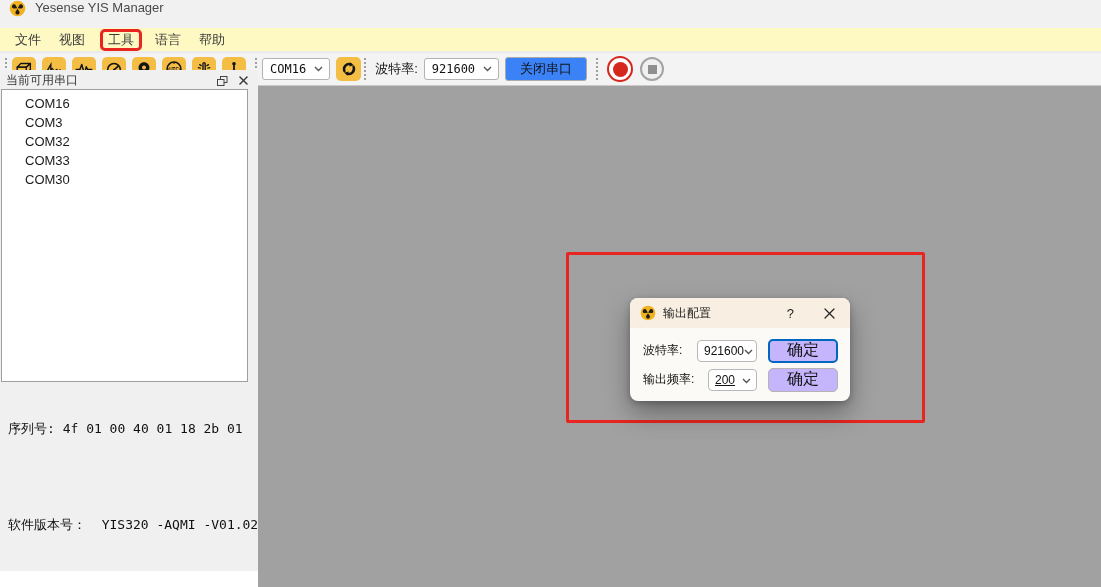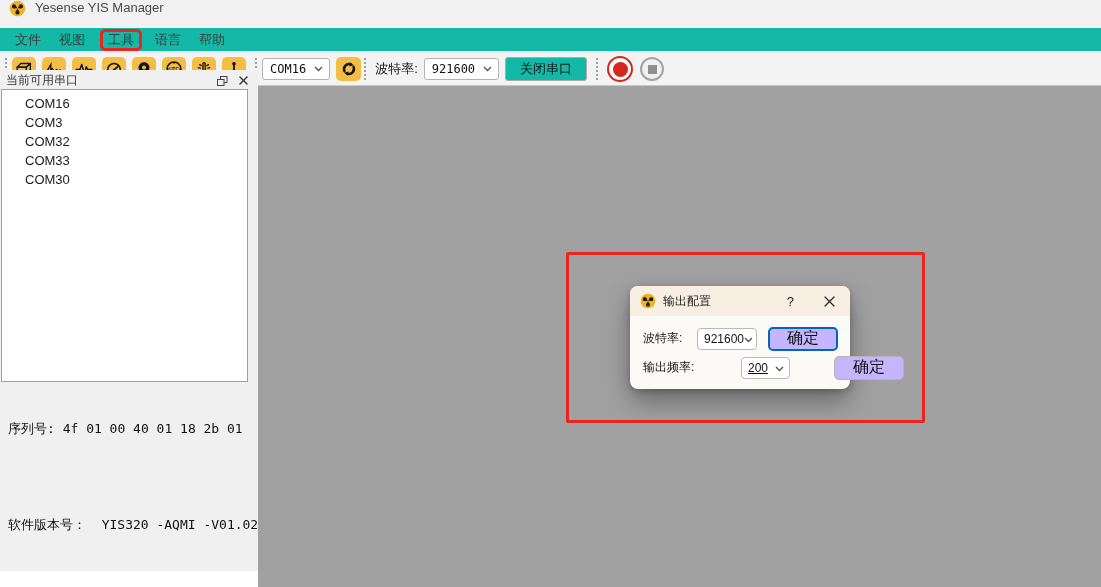--- a/index.html
+++ b/index.html
@@ -5,21 +5,21 @@
   * { margin:0; padding:0; box-sizing:border-box; }
   body { font-family:"Liberation Sans","DejaVu Sans",sans-serif; }
   .app { position:relative; width:1101px; height:587px; background:#fff; overflow:hidden; }
 
   
   .titlebar { position:absolute; left:0; top:0; width:100%; height:28px;
     background:var(--titlebar-bg,#f1f1f1); display:flex; align-items:flex-start; padding-left:9px; }
   .titlebar .title { margin-left:9px; font-size:13px; color:#4a4a4a; }
 
   
-  .menubar { position:absolute; left:0; top:28px; width:100%; height:24px; background:#14b8a6;
+  .menubar { position:absolute; left:0; top:28px; width:100%; height:24px; background:#fef9c3;
     border-bottom:1px solid #ededed; display:flex; align-items:center; padding-left:10px;
     font-size:13px; color:#3c3c3c; }
   .menu-item { padding:2px 5px; margin-right:8px; cursor:default; }
   .red-outline { display:inline-flex; align-items:center; height:22px;
     border:3px solid var(--annotation-red,#e8251f); border-radius:5px; padding:0 4px; margin:0 8px 0 2px; }
   .red-outline .menu-item { margin:0; padding:0 1px; }
 
   
   .toolbar { position:absolute; left:0; top:52px; width:100%; height:34px;
     background:var(--toolbar-bg,#f3f3f3); border-top:1px solid #e9e9e9; border-bottom:1px solid #c9c9c9;
@@ -27,21 +27,21 @@
   .tb-handle { height:22px; border-left:2px dotted #9f9f9f; margin:0 5px 0 3px; }
   .tb-icon { width:24px; height:24px; border-radius:5px; background:var(--icon-yellow,#f4be45);
     border:none; display:flex; align-items:center; justify-content:center; margin-right:6px; cursor:pointer; }
   .tb-select { height:22px; background:#fff; border:1px solid #b3b3b3; border-radius:3px;
     display:inline-flex; align-items:center; padding:0 6px 0 7px; margin-right:6px;
     font-family:"DejaVu Sans Mono","Liberation Mono",monospace; font-size:12px; color:#111; cursor:pointer; }
   .tb-select .chev { margin-left:8px; display:flex; }
   .refresh-btn { width:25px; height:24px; border-radius:5px; background:var(--icon-yellow,#f4be45);
     border:none; display:flex; align-items:center; justify-content:center; cursor:pointer; }
   .tb-label { font-size:13px; color:#111; margin:0 6px 0 4px; }
-  .tb-button { height:24px; padding:0 14px; background:#14b8a6; border:1px solid #ababab; border-radius:3px;
+  .tb-button { height:24px; padding:0 14px; background:#3b82f6; border:1px solid #ababab; border-radius:3px;
     font-size:13px; color:#111; margin-right:6px; display:inline-flex; align-items:center; cursor:pointer; }
   .record-btn { width:26px; height:26px; border-radius:50%; border:2px solid var(--record-red,#d5271d);
     background:#fdfdfd; display:flex; align-items:center; justify-content:center; margin:0 7px 0 4px; cursor:pointer; }
   .record-dot { width:15px; height:15px; border-radius:50%; background:var(--record-red,#d5271d); }
   .stop-btn { width:24px; height:24px; border-radius:50%; border:2px solid #a3a3a3;
     background:#f0f0f0; display:flex; align-items:center; justify-content:center; cursor:pointer; }
   .stop-square { width:9px; height:9px; background:#8f8f8f; }
 
   
   .sidebar { position:absolute; left:0; top:70px; width:258px; height:501px; background:var(--panel-bg,#f0f0f0); }
@@ -62,32 +62,32 @@
     font-family:"DejaVu Sans Mono","Liberation Mono",monospace; white-space:pre; }
 
   
   .main { position:absolute; left:258px; top:86px; width:843px; height:501px; background:var(--main-gray,#a1a1a1); }
 
   
   .annotation { position:absolute; left:566px; top:252px; width:359px; height:171px;
     border:3px solid var(--annotation-red,#e8251f); border-radius:2px; }
 
   
-  .dialog { position:absolute; left:630px; top:286px; width:220px; height:103px;
+  .dialog { position:absolute; left:630px; top:298px; width:220px; height:103px;
     background:var(--dialog-body-bg,#fbfaf7); border-radius:8px;
     box-shadow:0 12px 26px rgba(0,0,0,.35), 0 2px 6px rgba(0,0,0,.22); font-size:12px; }
   .dialog-titlebar { height:30px; background:var(--dialog-title-bg,#f8efe2); border-radius:8px 8px 0 0;
     display:flex; align-items:center; padding:0 13px 0 10px; }
   .dialog-title { margin-left:7px; color:#1c1c1c; flex:1; }
   .dialog-help { background:none; border:none; font-size:13px; color:#222; margin-right:26px;
     cursor:pointer; padding:0 2px; }
   .dialog-close { background:none; border:none; display:flex; align-items:center; justify-content:center;
     cursor:pointer; padding:2px; }
   .dialog-row { display:flex; align-items:center; margin:11px 11px 0 13px; height:23px; }
-  .dialog-row + .dialog-row { margin-top:6px;gap:33px; }
+  .dialog-row + .dialog-row { margin-top:6px; }
   .dlg-label { width:54px; color:#111; flex:none; }
   .select-wrap { width:60px; display:flex; justify-content:flex-end; flex:none; }
   .dlg-select { height:22px; background:#fff; border:1px solid #b8b8b8; border-radius:4px;
     display:inline-flex; align-items:center; justify-content:space-between; padding:0 5px 0 6px;
     font-size:12px; color:#111; cursor:pointer; }
   .dlg-select.w60 { width:60px; } .dlg-select.w49 { width:49px;text-decoration:underline; }
   .dlg-btn { width:70px; height:24px; margin-left:11px; background:#c4b5fd; border:1px solid #b4b4b4;
     border-radius:5px; font-size:16px; color:#111; display:flex; align-items:center; justify-content:center;
     cursor:pointer; flex:none; }
   .dlg-btn.primary { border:2px solid var(--focus-blue,#0067c0); }

